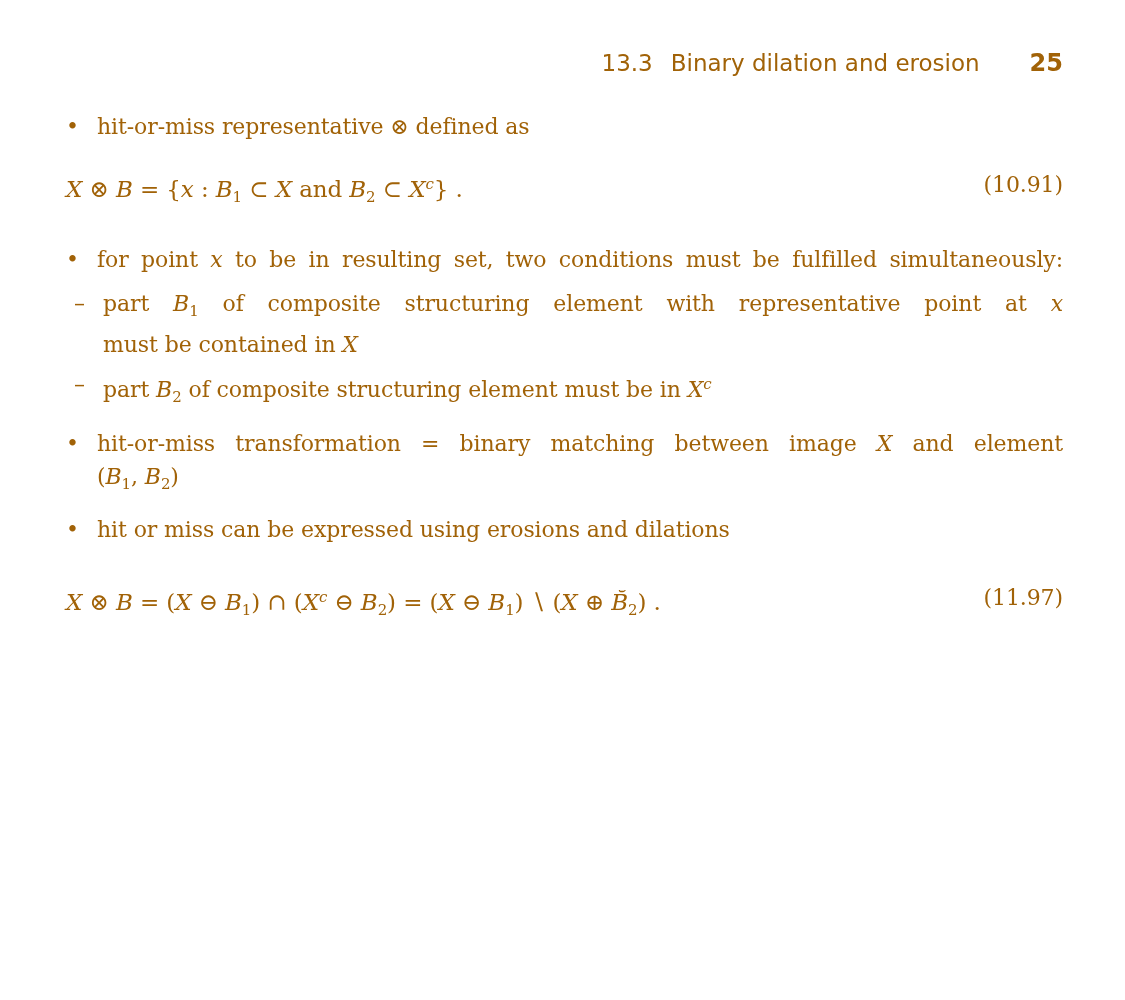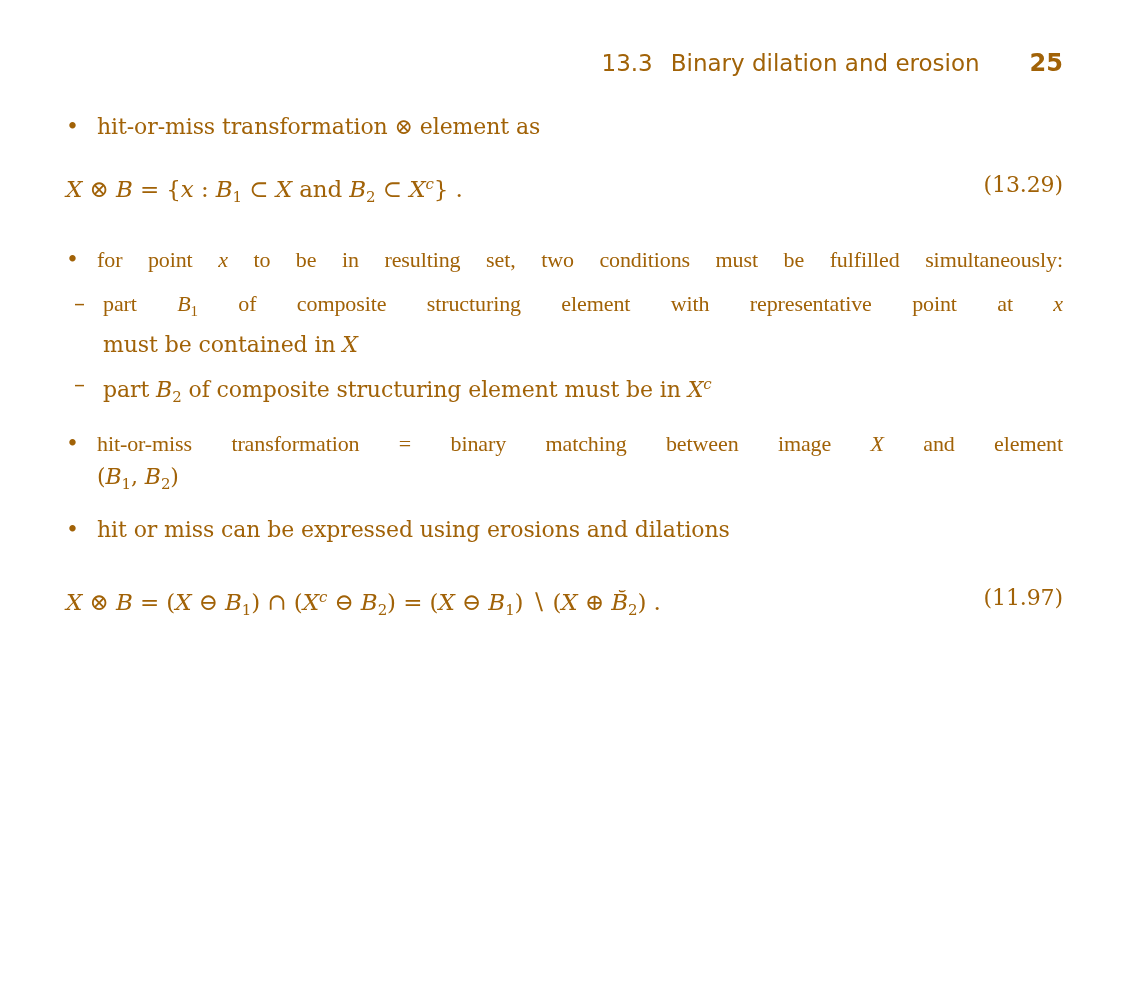--- a/index.html
+++ b/index.html
@@ -46,21 +46,21 @@
 
   .sub-list { margin-top: 11px; }
   .bullet.subitem { margin-left: 8px; }
   .bullet.subitem .marker { flex: 0 0 29px; }
   .bullet.subitem + .bullet.subitem { margin-top: 7px; }
 
   .b2  { margin-top: 28px; }
   .b3  { margin-top: 13px; }
   .b4  { margin-top: 12px; }
 
-  .line.just { text-align: justify; text-align-last: justify; font-family: Liberation Serif, serif; }
+  .line.just { text-align: justify; text-align-last: justify; }
 
   
   .eq-row {
     position: relative;
     text-align: left;
     font-size: 23px;
     line-height: 36px;
   }
   .eq1 { margin-top: 23px; }
   .eq2 { margin-top: 33px; }
@@ -84,27 +84,27 @@
 
   <div class="header">
     <span class="sec-num">13.3</span><span class="sec-title">Binary dilation and erosion</span><span class="page-num">25</span>
   </div>
 
   <div class="content">
 
     <div class="bullet b1">
       <span class="marker">•</span>
       <div class="btext">
-          <div class="line"><span class="bf">hit-or-miss</span><span> transformation ⊗ element as</span></div>
+          <div class="line"><span class="bf">hit-or-miss</span><span> representative ⊗ defined as</span></div>
         </div>
     </div>
 
     <div class="eq-row eq1">
       <span class="eq-body"><span class="it">X</span><span> ⊗ </span><span class="it">B</span><span> = {</span><span class="it">x</span><span> : </span><span class="it">B</span><span class="sb">1</span><span> ⊂ </span><span class="it">X</span><span> and </span><span class="it">B</span><span class="sb">2</span><span> ⊂ </span><span class="it">X</span><span class="sp">c</span><span>} .</span></span>
-      <span class="eq-num">(13.29)</span>
+      <span class="eq-num">(10.91)</span>
     </div>
 
     <div class="bullet b2">
       <span class="marker">•</span>
       <div class="btext">
           <div class="line just"><span>for point </span><span class="it">x</span><span> to be in resulting set, two conditions must be fulfilled simultaneously:</span></div>
         </div>
     </div>
 
     <div class="sub-list">

